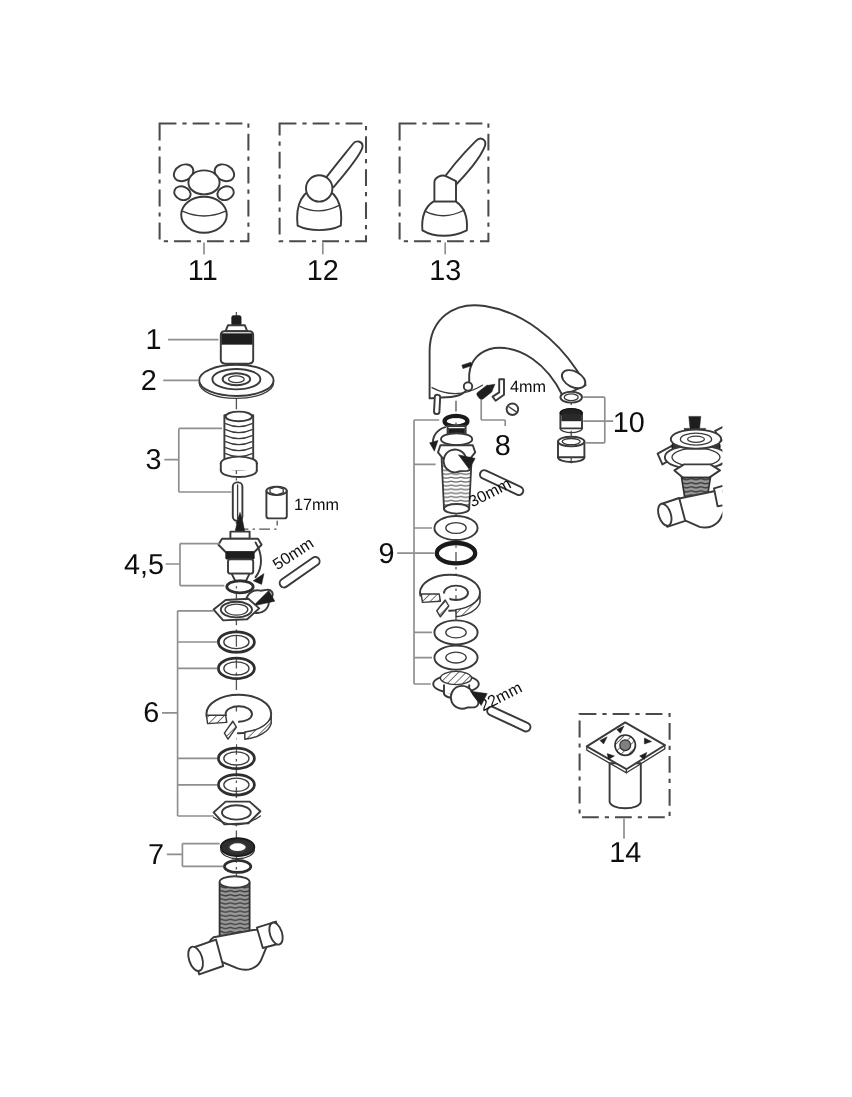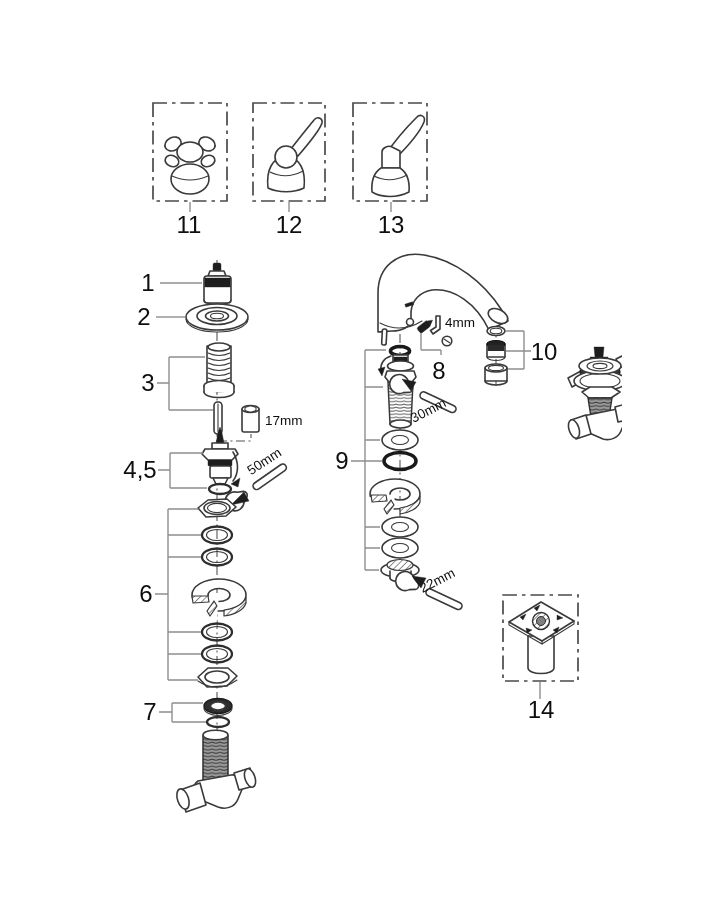--- a/index.html
+++ b/index.html
@@ -1,16 +1,16 @@
 <!DOCTYPE html>
 <html><head>
 <meta charset="utf-8">
 <style>
   html,body{margin:0;padding:0;background:#fff;}
-  .stage{position:relative;width:602px;height:914px;background:#ffffff;overflow:hidden;padding-left:20px;}
+  .stage{position:relative;width:602px;height:914px;background:#ffffff;overflow:hidden;}
   svg{display:block;}
   .ln{stroke:#3a3a3a;fill:none;stroke-width:1.6;stroke-linecap:round;stroke-linejoin:round;}
   .th{stroke:#3a3a3a;fill:none;stroke-width:1.1;stroke-linecap:round;}
   .fw{fill:#ffffff;stroke:#3a3a3a;stroke-width:1.6;stroke-linejoin:round;}
   .fh{fill:url(#ph);stroke:#3a3a3a;stroke-width:1.2;stroke-linejoin:round;}
   .fd{fill:#1e1e1e;stroke:#1e1e1e;stroke-width:.4;stroke-linejoin:round;}
   .oring{fill:none;stroke:#1a1a1a;stroke-width:3.6;}
   .oring2{fill:none;stroke:#2e2e2e;stroke-width:2.3;}
   .cl{stroke:#8f8f8f;stroke-width:1.4;fill:none;}
   .cd{stroke:#555;stroke-width:1.1;fill:none;stroke-dasharray:9 3.5 2 3.5;}

